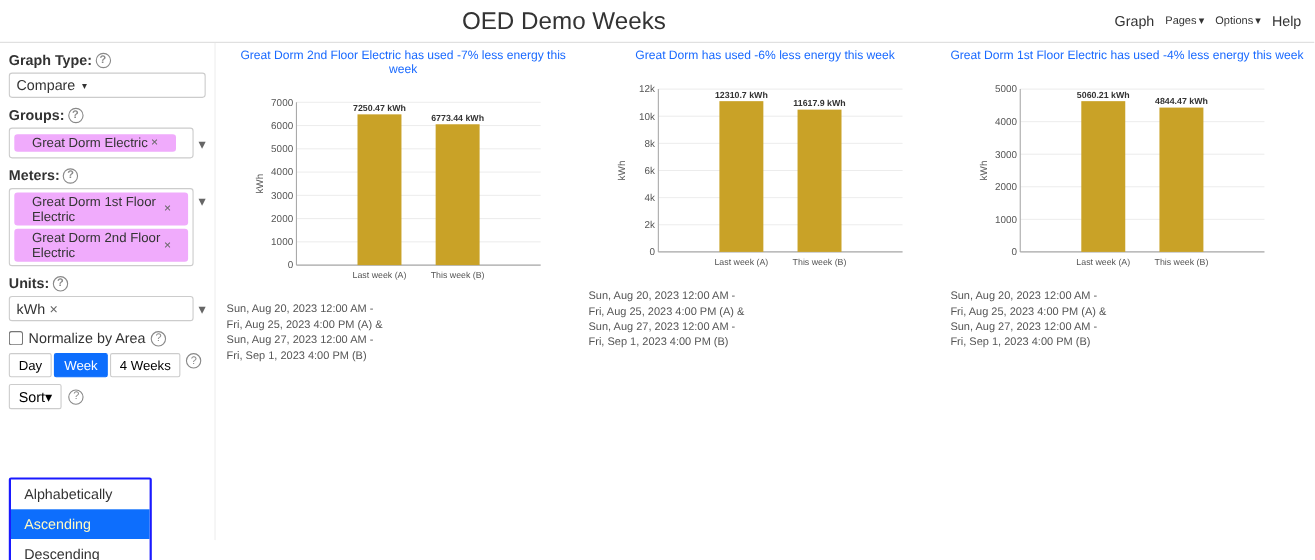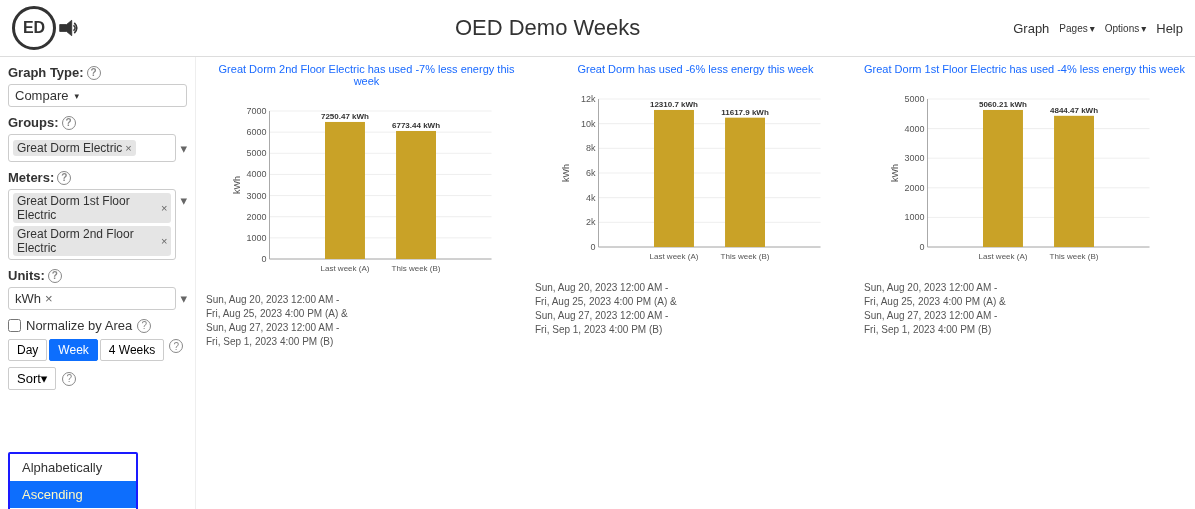--- a/index.html
+++ b/index.html
@@ -20,21 +20,21 @@
     
     .main { display: flex; height: calc(509px - 57px); }
 
     
     .sidebar { width: 196px; min-width: 196px; padding: 8px; border-right: 1px solid #eee; overflow: visible; position: relative; }
     .sidebar-label { font-size: 13px; font-weight: bold; margin-bottom: 4px; display: flex; align-items: center; gap: 3px; }
     .help-icon { display: inline-flex; align-items: center; justify-content: center; width: 14px; height: 14px; border-radius: 50%; border: 1px solid #888; font-size: 10px; color: #888; cursor: pointer; }
     .dropdown-btn { display: flex; align-items: center; border: 1px solid #ccc; border-radius: 3px; padding: 3px 6px; cursor: pointer; background: #fff; font-size: 13px; gap: 4px; }
     .dropdown-btn .caret { font-size: 9px; margin-left: 2px; }
     .tag-input { border: 1px solid #ccc; border-radius: 3px; padding: 3px 4px; min-height: 28px; display: flex; flex-wrap: wrap; align-items: center; gap: 3px; }
-    .tag { background: #e5e5e5; border-radius: 3px; padding: 1px 4px; display: flex; align-items: center; gap: 3px; font-size: 12px; }
+    .tag { background: #f0abfc; border-radius: 3px; padding: 1px 16px; display: flex; align-items: center; gap: 3px; font-size: 12px; }
     .tag .remove { cursor: pointer; color: #666; font-size: 11px; }
     .tag-input-row { display: flex; align-items: center; }
     .tag-input-row .caret-btn { cursor: pointer; margin-left: auto; color: #666; }
     .units-row { display: flex; align-items: center; border: 1px solid #ccc; border-radius: 3px; padding: 3px 6px; }
     .units-tag { display: flex; align-items: center; gap: 4px; font-size: 13px; }
     .units-tag .remove { cursor: pointer; color: #666; }
     .normalize-row { display: flex; align-items: center; gap: 5px; margin: 6px 0; font-size: 13px; }
     .time-btns { display: flex; gap: 2px; margin-bottom: 6px; }
     .time-btn { border: 1px solid #ccc; background: #fff; padding: 3px 8px; cursor: pointer; font-size: 12px; border-radius: 2px; }
     .time-btn.active { background: #0d6efd; color: #fff; border-color: #0d6efd; }
@@ -55,32 +55,20 @@
     .chart-subtitle { font-size: 11px; color: #1a6aff; text-align: center; margin-bottom: 2px; }
     .chart-footer { font-size: 10px; color: #555; margin-top: 4px; line-height: 1.4; }
 
     
     .sidebar-section { margin-bottom: 8px; }
   </style>
 </head>
 <body>
 
 <div class="header">
-  <div class="logo">
-    <div class="logo-circle">
-      <span>ED</span>
-    </div>
-    <div class="logo-speaker">
-      <svg viewBox="0 0 28 24" fill="none" xmlns="http://www.w3.org/2000/svg">
-        <polygon points="2,8 10,8 16,3 16,21 10,16 2,16" fill="#333" stroke="#333" stroke-width="1"></polygon>
-        <path d="M18,9 Q22,12 18,15" stroke="#333" stroke-width="1.8" fill="none"></path>
-        <path d="M19,6 Q25,12 19,18" stroke="#333" stroke-width="1.8" fill="none"></path>
-      </svg>
-    </div>
-  </div>
   <div class="header-title">OED Demo Weeks</div>
   <div class="nav-links">
     <a>Graph</a>
     <div class="nav-dropdown">
       <span>Pages</span>
         <span>▾</span>
     </div>
     <div class="nav-dropdown">
       <span>Options</span>
         <span>▾</span>

